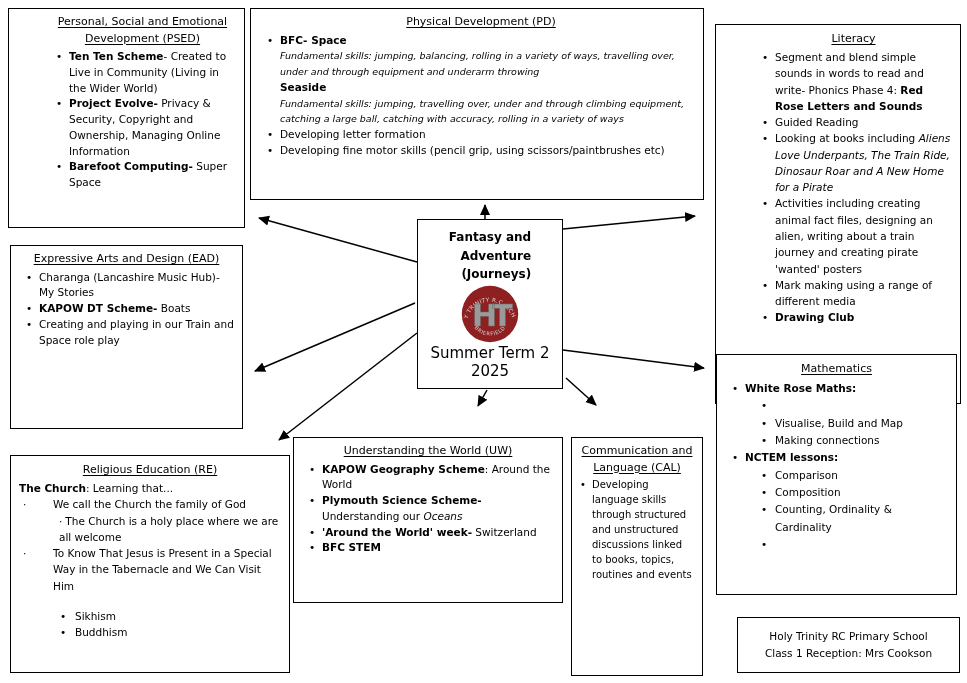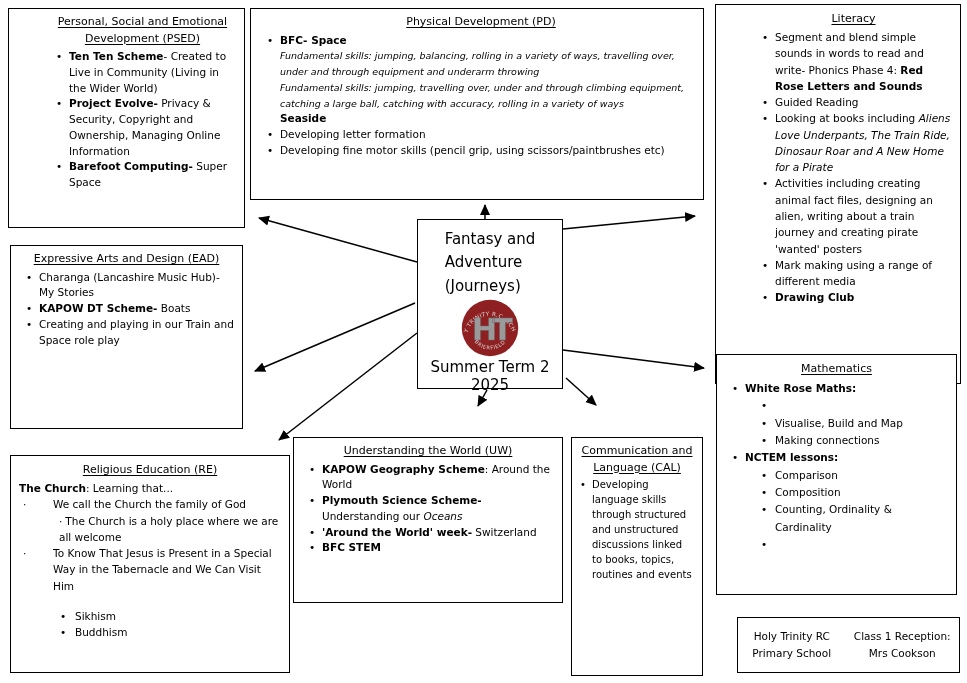--- a/index.html
+++ b/index.html
@@ -18,21 +18,21 @@
   .bl{flex:0 0 20px;text-align:center;}
   .tx{flex:1;}
   .bold{font-weight:bold;}
   .ital{font-style:italic;}
   .small{font-size:9.5px;line-height:1.45;}
   .spacer{height:14px;}
   
   #box-psed{left:8px;top:8px;width:237px;height:220px;padding-left:40px;}
   #box-pd{left:250px;top:8px;width:454px;height:192px;line-height:1.5;padding-left:16px;}
   #box-pd .bl{flex:0 0 13px;text-align:left;}
-  #box-literacy{left:715px;top:4px;width:246px;height:380px;line-height:1.55;padding-left:39px;}
+  #box-literacy{left:715px;top:24px;width:246px;height:380px;line-height:1.55;padding-left:39px;}
   #box-ead{left:10px;top:245px;width:233px;height:184px;}
   #box-maths{left:716px;top:354px;width:241px;height:241px;line-height:1.65;}
   #box-re{left:10px;top:455px;width:280px;height:218px;line-height:1.55;}
   #box-uw{left:293px;top:437px;width:270px;height:166px;}
   #box-cal{left:571px;top:437px;width:132px;height:239px;font-size:10px;}
   #box-cal .bl{flex:0 0 12px;text-align:left;}
   #box-cal .box-title{margin-bottom:1px;}
   .li.sub{margin-left:28px;}
   .li.sub .bl{flex:0 0 22px;}
   .li.sub2{margin-left:32px;}
@@ -41,27 +41,27 @@
   .li.dotwide .tx{padding-left:16px;}
   .li.dottight{display:block;margin-left:40px;}
   .li.dottight .bl{display:inline;padding-right:3px;}
   .li.nobullet .bl{flex:0 0 0px;}
   
   #center-box{
     position:absolute;left:417px;top:219px;width:146px;height:170px;background:#fff;
     border:1.6px solid #000;box-sizing:border-box;z-index:1;display:flex;flex-direction:column;
     align-items:center;justify-content:space-between;padding:8px 4px 10px;
   }
-  .center-title{font-weight:normal;font-size:15px;line-height:1.55;text-align:left;}
+  .center-title{font-weight:bold;font-size:12px;line-height:1.55;text-align:right;}
   .center-term{font-size:15px;text-align:center;}
   .logo-wrap{width:66px;height:62px;display:flex;align-items:center;justify-content:center;}
   
   #school-box{
     position:absolute;left:737px;top:617px;width:223px;height:56px;background:#fff;
-    border:1.6px solid #000;box-sizing:border-box;z-index:1;display:flex;flex-direction:row;
+    border:1.6px solid #000;box-sizing:border-box;z-index:1;display:flex;flex-direction:column;
     align-items:center;justify-content:center;font-size:10.5px;line-height:1.6;text-align:center;
   }
 </style>
 </head>
 <body>
 
 <div id="canvas">
 
   <svg id="arrow-layer" xmlns="http://www.w3.org/2000/svg">
     <defs>
@@ -103,25 +103,25 @@
         <div class="li">
           <span class="bl">•</span>
           <span class="tx"><span class="bold">BFC-  Space</span></span>
         </div>
         <div class="li">
           <span class="bl"></span>
           <span class="tx"><span class="ital small">Fundamental skills: jumping, balancing, rolling in a variety of ways, travelling over, under and through equipment and underarm throwing</span></span>
         </div>
         <div class="li">
           <span class="bl"></span>
+          <span class="tx"><span class="bold">Seaside</span></span>
+        </div>
+        <div class="li">
+          <span class="bl"></span>
           <span class="tx"><span class="ital small">Fundamental skills: jumping, travelling over, under and through climbing equipment, catching a large ball, catching with accuracy, rolling in a variety of ways</span></span>
-        </div>
-        <div class="li">
-          <span class="bl"></span>
-          <span class="tx"><span class="bold">Seaside</span></span>
         </div>
         <div class="li">
           <span class="bl">•</span>
           <span class="tx"><span>Developing letter formation</span></span>
         </div>
         <div class="li">
           <span class="bl">•</span>
           <span class="tx"><span>Developing fine motor skills (pencil grip, using scissors/paintbrushes etc)</span></span>
         </div>
       </div>

